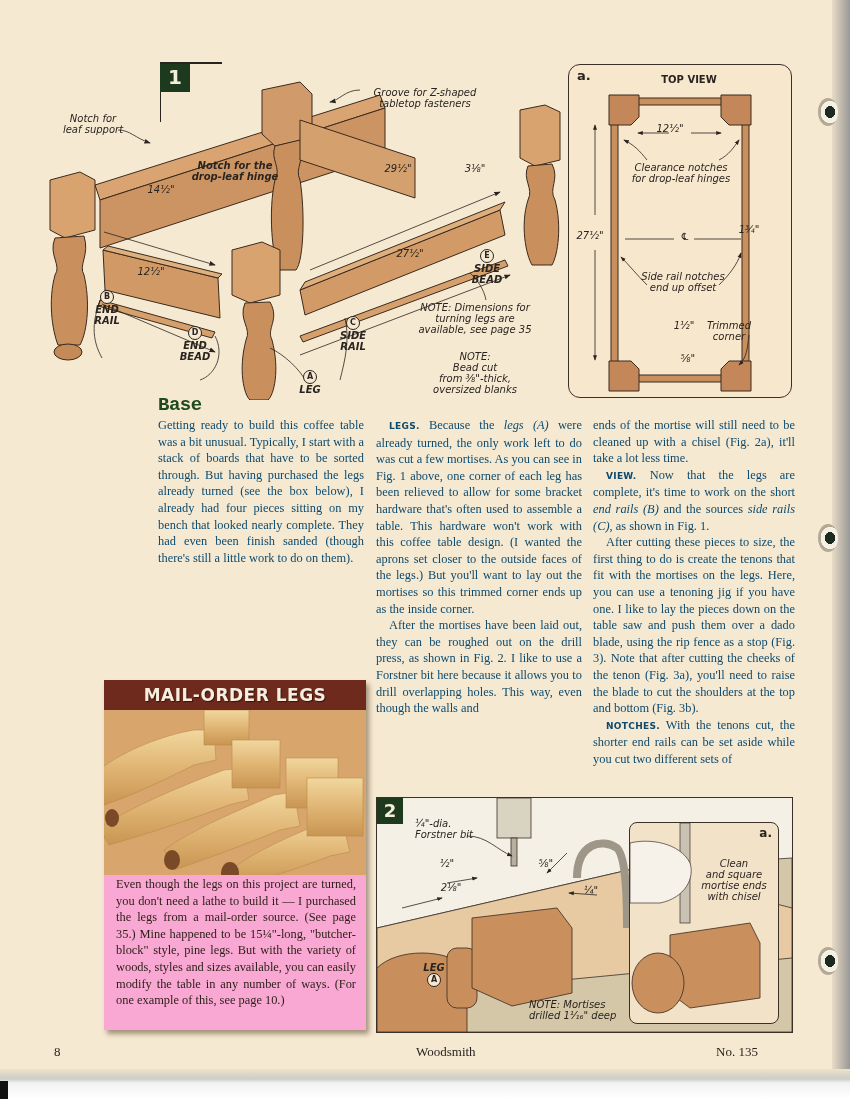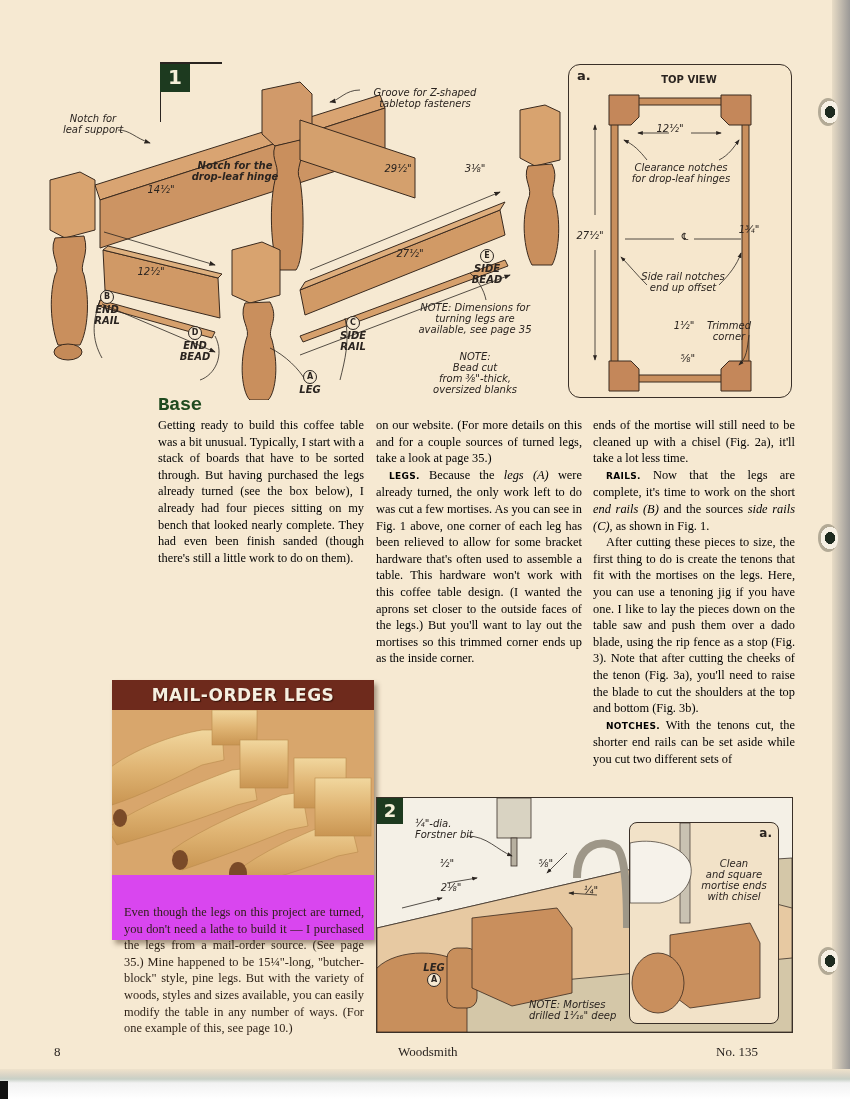--- a/index.html
+++ b/index.html
@@ -34,45 +34,45 @@
   }
   .circ {
     display: inline-block; width: 12px; height: 12px; border: 1px solid #2a2420; border-radius: 50%;
     font-size: 8px; line-height: 12px; font-style: normal; text-align: center; background: #f6e9d2;
   }
   .fig-num {
     position: absolute; background: #1d3a1f; color: #f4efd8; font-family: "DejaVu Sans", sans-serif;
     font-weight: bold; font-size: 20px; text-align: center;
   }
   .body-col {
-    position: absolute; font-size: 12.4px; line-height: 16.6px; text-align: justify; color: #000000;
+    position: absolute; font-size: 12.4px; line-height: 16.6px; text-align: justify; color: #0c4a6e;
   }
   .body-col p { margin: 0; text-indent: 13px; }
   .body-col p.first { text-indent: 0; }
   .runin { font-family: "DejaVu Sans", sans-serif; font-weight: bold; font-size: 9px; letter-spacing: 0.3px; }
   .heading-base {
     position: absolute; left: 158px; top: 394px; font-family: Liberation Mono, monospace;
     font-weight: bold; font-size: 19px; color: #1f4a1f; letter-spacing: -0.5px;
   }
   .inset-box {
     position: absolute; left: 568px; top: 64px; width: 222px; height: 332px;
     border: 1.3px solid #3a3028; border-radius: 12px; background: #f6e7cd;
   }
   .sidebar {
-    position: absolute; left: 112px; top: 680px; width: 262px; height: 260px;
-    background: #d946ef; box-shadow: 3px 4px 5px rgba(60,40,20,0.45);
+    position: absolute; left: 104px; top: 680px; width: 262px; height: 350px;
+    background: #f9a8d4; box-shadow: 3px 4px 5px rgba(60,40,20,0.45);
   }
   .sidebar-title {
     position: absolute; left: 0; top: 0; width: 262px; height: 30px; background: #6e2a1c;
     color: #f6efe0; font-family: "DejaVu Sans", sans-serif; font-weight: bold; font-size: 17px;
     text-align: center; line-height: 30px; letter-spacing: 0.5px; text-shadow: 1px 1px 1px #3a120a;
   }
   .sidebar-text {
     position: absolute; left: 12px; top: 196px; width: 240px; font-size: 12.4px; line-height: 16.6px;
-    text-align: justify; color: #2a1e14; margin-top: 28px;
+    text-align: justify; color: #2a1e14;
   }
   .fig2 {
     position: absolute; left: 376px; top: 797px; width: 415px; height: 234px;
     border: 1px solid #3a3028; background: #f5efdf; overflow: hidden;
   }
   .footer {
     position: absolute; top: 1044px; font-size: 13px; color: #2a2420;
   }
 </style>
 </head>
@@ -233,27 +233,27 @@
   </div>
 </div>
 
 <div class="heading-base">Base</div>
 
 <div class="body-col" style="left:158px;top:417px;width:206px;">
   <p class="first">Getting ready to build this coffee table was a bit unusual. Typically, I start with a stack of boards that have to be sorted through. But having purchased the legs already turned (see the box below), I already had four pieces sitting on my bench that looked nearly complete. They had even been finish sanded (though there's still a little work to do on them).</p>
 </div>
 
 <div class="body-col" style="left:376px;top:417px;width:206px;">
-  <p class="first">on our website. (For more details on this and for a couple sources of turned legs, take a look at page 35.)</p>
   <p><span class="runin">LEGS.</span><span> Because the </span><i>legs (A)</i><span> were already turned, the only work left to do was cut a few mortises. As you can see in Fig. 1 above, one corner of each leg has been relieved to allow for some bracket hardware that's often used to assemble a table. This hardware won't work with this coffee table design. (I wanted the aprons set closer to the outside faces of the legs.) But you'll want to lay out the mortises so this trimmed corner ends up as the inside corner.</span></p>
+  <p>After the mortises have been laid out, they can be roughed out on the drill press, as shown in Fig. 2. I like to use a Forstner bit here because it allows you to drill overlapping holes. This way, even though the walls and</p>
 </div>
 
 <div class="body-col" style="left:593px;top:417px;width:202px;">
   <p class="first">ends of the mortise will still need to be cleaned up with a chisel (Fig. 2a), it'll take a lot less time.</p>
-  <p><span class="runin">RAILS.</span><span> Now that the legs are complete, it's time to work on the short </span><i>end rails (B)</i><span> and the sources </span><i>side rails (C)</i><span>, as shown in Fig. 1.</span></p>
+  <p><span class="runin">VIEW.</span><span> Now that the legs are complete, it's time to work on the short </span><i>end rails (B)</i><span> and the sources </span><i>side rails (C)</i><span>, as shown in Fig. 1.</span></p>
   <p>After cutting these pieces to size, the first thing to do is create the tenons that fit with the mortises on the legs. Here, you can use a tenoning jig if you have one. I like to lay the pieces down on the table saw and push them over a dado blade, using the rip fence as a stop (Fig. 3). Note that after cutting the cheeks of the tenon (Fig. 3a), you'll need to raise the blade to cut the shoulders at the top and bottom (Fig. 3b).</p>
   <p><span class="runin">NOTCHES.</span><span> With the tenons cut, the shorter end rails can be set aside while you cut two different sets of</span></p>
 </div>
 
 <div class="sidebar">
   <div class="sidebar-title">MAIL-ORDER LEGS</div>
   <svg class="abs" style="left:0;top:30px;" width="262" height="165">
     <defs>
       <linearGradient id="pine" x1="0" y1="0" x2="0" y2="1">
         <stop offset="0" stop-color="#f1d79e"></stop>
@@ -328,18 +328,18 @@
     </svg>
     <div class="abs" style="right:6px;top:3px;font-family:'DejaVu Sans',sans-serif;font-weight:bold;font-size:12px;">a.</div>
     <div class="ann" style="left:62px;top:35px;width:84px;white-space:pre;">Clean
 and square
 mortise ends
 with chisel</div>
   </div>
 </div>
 
 <div class="footer" style="left:54px;">8</div>
-<div class="footer" style="left:398px;">Woodsmith</div>
+<div class="footer" style="left:416px;">Woodsmith</div>
 <div class="footer" style="left:716px;">No. 135</div>
 
 <div class="page-bottom-edge">
     <div class="blk"></div>
   </div>
 
 </body></html>

